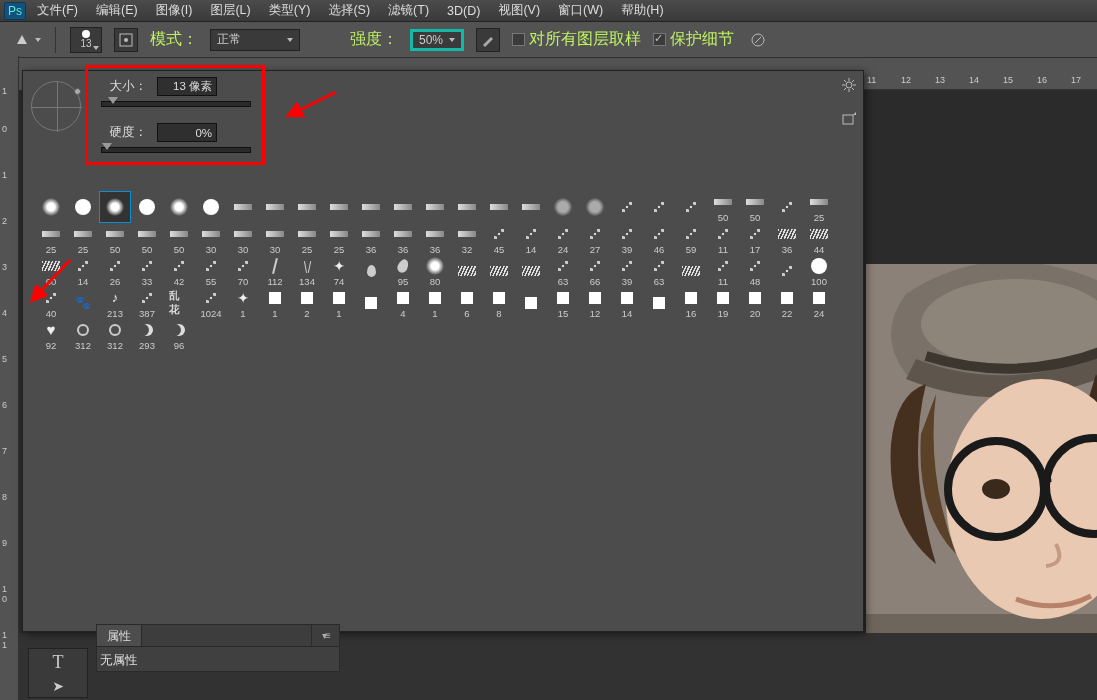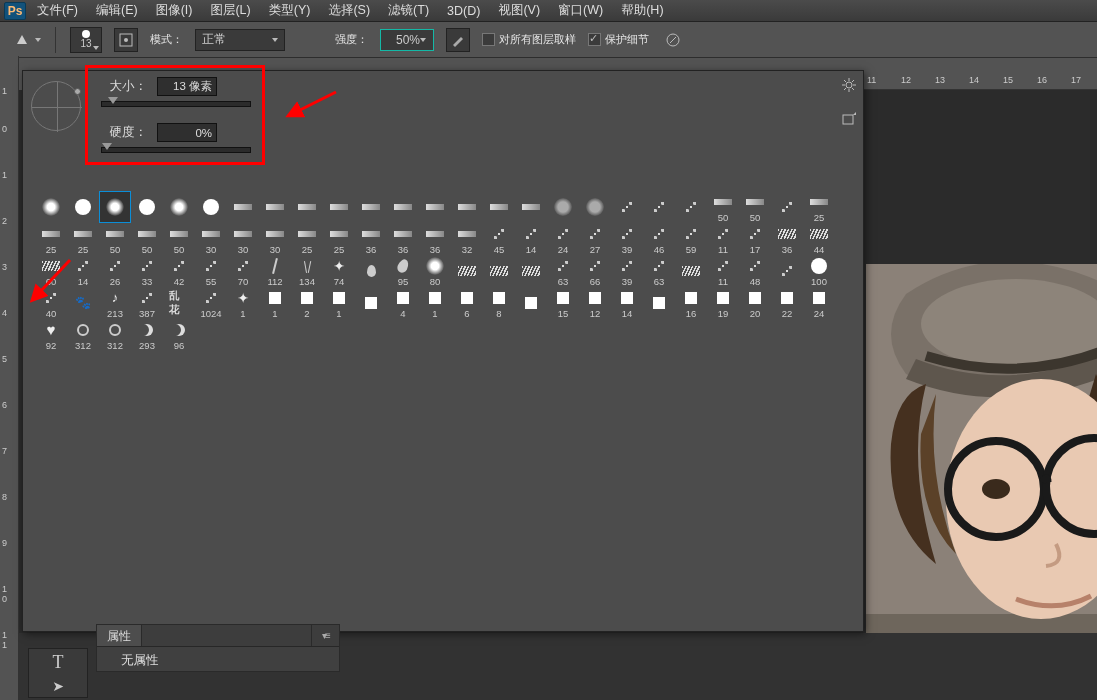--- a/index.html
+++ b/index.html
@@ -1,34 +1,34 @@
 <!DOCTYPE html>
 <html><head>
 <meta charset="utf-8">
 <style>
   * { box-sizing: border-box; margin: 0; padding: 0; font-family: "Segoe UI", Tahoma, sans-serif; }
   body { background: #535353; width: 1097px; height: 700px; overflow: hidden; font-size: 12px; color: #ccc; }
 
   
   .menubar { height: 22px; background: linear-gradient(#4b4b4b,#3a3a3a); border-bottom: 1px solid #222; display: flex; align-items: center; padding-left: 4px; gap: 4px; }
-  .ps-logo { width: 22px; height: 18px; background: #12527b; color: #fdba74; font-weight: 700; font-size: 12px; display:flex;align-items:center;justify-content:center; border:1px solid #0a3a57; border-radius:2px; }
+  .ps-logo { width: 22px; height: 18px; background: #12527b; color: #5eead4; font-weight: 400; font-size: 12px; display:flex;align-items:center;justify-content:center; border:1px solid #0a3a57; border-radius:2px; }
   .menu-item { padding: 2px 7px; font-size: 12.5px; color:#ddd; cursor:default; }
 
   
   .optbar { height: 36px; background: #535353; border-bottom: 1px solid #2d2d2d; display:flex; align-items:center; padding: 0 10px; gap: 12px; }
   .seg { display:flex; align-items:center; gap:4px; }
   .brush-icon-square { width:32px; height:26px; background:#3a3a3a; border:1px solid #222; display:flex; flex-direction:column; align-items:center; justify-content:center; position:relative;}
   .brush-dot { width:8px; height:8px; background:#fff; border-radius:50%; }
   .brush-num { font-size:10px; color:#ccc; }
   .tri-down { width:0;height:0;border-left:3px solid transparent;border-right:3px solid transparent;border-top:4px solid #bbb; margin-left:2px;}
   .tri-down-s { width:0;height:0;border-left:3px solid transparent;border-right:3px solid transparent;border-top:4px solid #bbb;}
   .icon-btn { width:24px;height:24px;background:#3a3a3a;border:1px solid #222;display:flex;align-items:center;justify-content:center; }
-  .label { font-size:11px; color:#e5e5e5; }
+  .label { font-size:16px; color:#bef264; }
   .select-box { width:90px;height:22px;background:#3a3a3a;border:1px solid #222;display:flex;align-items:center;padding:0 6px;justify-content:space-between; }
-  .pct-box { width:54px;height:22px;background:#3a3a3a;border:1px solid #14b8a6;display:flex;align-items:center;padding:0 15px;justify-content:space-between; }
+  .pct-box { width:54px;height:22px;background:#3a3a3a;border:3px solid #14b8a6;display:flex;align-items:center;padding:0 6px;justify-content:space-between; }
   .checkbox { width:13px;height:13px;border:1px solid #777;background:#3b3b3b;display:inline-block;position:relative; }
   .checkbox.checked::after { content:"✓"; color:#bfbfbf; font-size:11px; position:absolute; top:-2px; left:0; }
   .hand-icon { width:24px;height:24px;display:flex;align-items:center;justify-content:center;color:#bbb;font-size:14px; }
 
   .tool-tri-container { width: 24px; height:24px; display:flex;align-items:center;justify-content:center; }
   .tool-tri { width:0;height:0;border-left:5px solid transparent;border-right:5px solid transparent;border-bottom:9px solid #ccc; }
   .tool-tri-wrap { display:flex; align-items:center; gap:1px;}
   .vert-sep { width:1px; height:26px; background:#333; margin:0 2px; }
 
   
@@ -92,21 +92,21 @@
 
   
   .bottom-bar { position:absolute; left:28px; top:648px; width:60px; height:50px; background:#3a3a3a; border:1px solid #222; z-index:30; display:flex;flex-direction:column;align-items:center;justify-content:space-around;}
   .tool-T { font-family: "Times New Roman", serif; font-size:18px; color:#ccc;}
   .tool-arrow { font-size:14px;color:#ccc;}
 
   .prop-panel { position:absolute; left:96px; top:624px; width:244px; height:48px; background:#404040; border:1px solid #2a2a2a; z-index:30; }
   .pp-tabs { height:22px; display:flex; align-items:stretch; background:#3d3d3d; border-bottom:1px solid #272727;}
   .pp-tab { padding:3px 10px; font-size:12px; color:#ddd; background:#4d4d4d; border-right:1px solid #2a2a2a;}
   .pp-flyout { margin-left:auto; width:28px;display:flex;align-items:center;justify-content:center;color:#aaa;font-size:10px;border-left:1px solid #2a2a2a;letter-spacing:-2px;}
-  .pp-body { padding:5px 24px; font-size:12.5px; color:#ddd; }
+  .pp-body { padding:5px 3px; font-size:12.5px; color:#ddd; }
 
   
   .dark-strip { position:absolute; left:18px; top:633px; right:0; height:68px; background:#323232; z-index:15; }
 
 </style>
 </head>
 <body>
 
 <div class="menubar">
   <div class="ps-logo">Ps</div>

